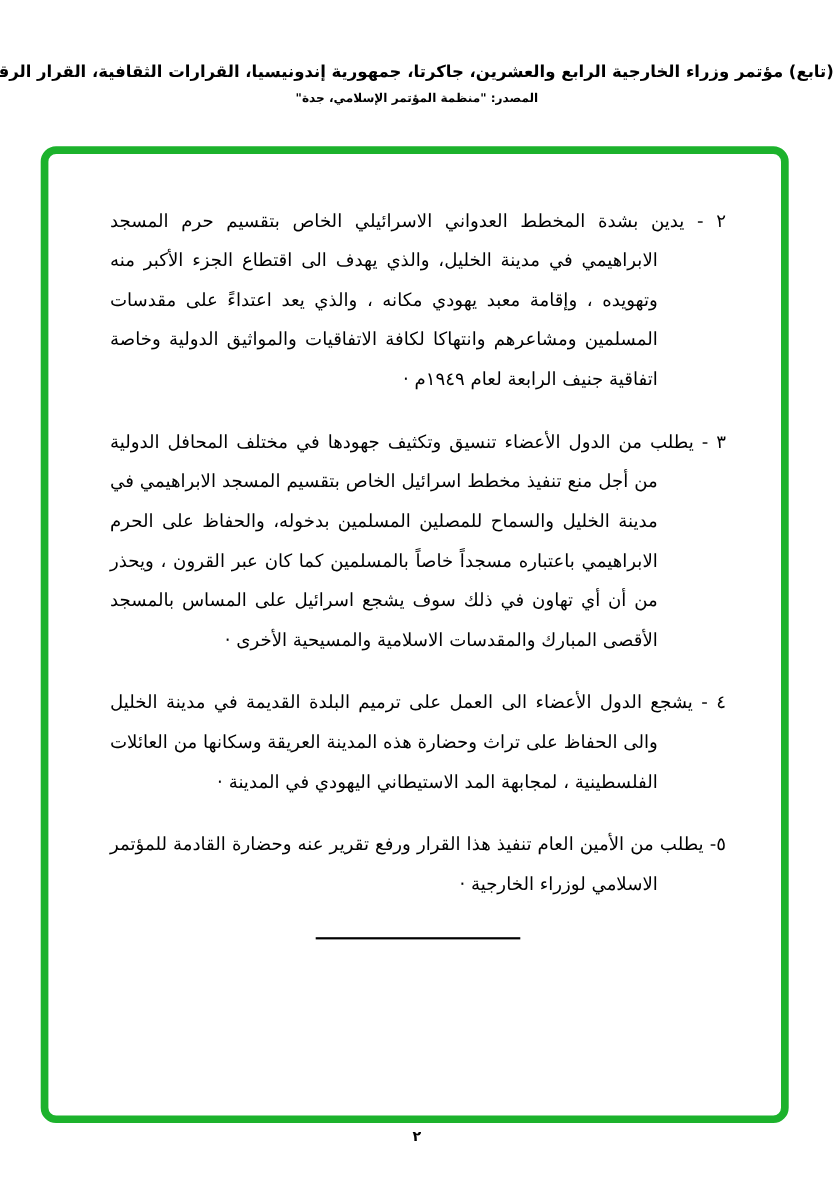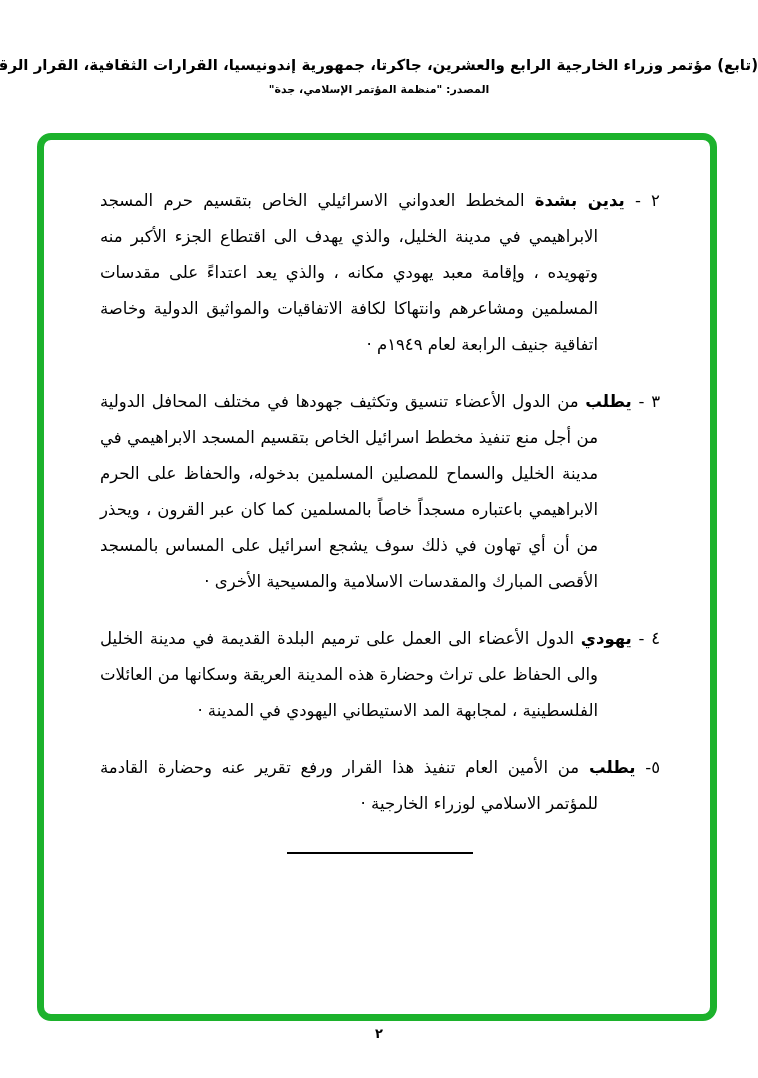--- a/index.html
+++ b/index.html
@@ -66,21 +66,21 @@
     text-justify: inter-word;
     padding-right: 62px;
     text-indent: -62px;
     margin: 0 0 21px 0;
   }
   .item .num {
     font-weight: normal;
     white-space: pre;
   }
   .item .lead {
-    font-weight: bold;
+    font-weight: normal;
   }
 
   .divider-rule {
     width: 186px;
     height: 0;
     border-top: 2px solid #000000;
     margin: 30px auto 0 auto;
   }
 
   
@@ -109,21 +109,21 @@
 
       <p class="item">
         <span class="num">٢ - </span><span class="lead">يدين بشدة</span><span> المخطط العدواني الاسرائيلي الخاص بتقسيم حرم المسجد الابراهيمي في مدينة الخليل، والذي يهدف الى اقتطاع الجزء الأكبر منه وتهويده ، وإقامة معبد يهودي مكانه ، والذي يعد اعتداءً على مقدسات المسلمين ومشاعرهم وانتهاكا لكافة الاتفاقيات والمواثيق الدولية وخاصة اتفاقية جنيف الرابعة لعام ١٩٤٩م ·</span>
       </p>
 
       <p class="item">
         <span class="num">٣ - </span><span class="lead">يطلب</span><span> من الدول الأعضاء تنسيق وتكثيف جهودها في مختلف المحافل الدولية من أجل منع تنفيذ مخطط اسرائيل الخاص بتقسيم المسجد الابراهيمي في مدينة الخليل والسماح للمصلين المسلمين بدخوله، والحفاظ على الحرم الابراهيمي باعتباره مسجداً خاصاً بالمسلمين كما كان عبر القرون ، ويحذر من أن أي تهاون في ذلك سوف يشجع اسرائيل على المساس بالمسجد الأقصى المبارك والمقدسات الاسلامية والمسيحية الأخرى ·</span>
       </p>
 
       <p class="item">
-        <span class="num">٤ - </span><span class="lead">يهودي</span><span> الدول الأعضاء الى العمل على ترميم البلدة القديمة في مدينة الخليل والى الحفاظ على تراث وحضارة هذه المدينة العريقة وسكانها من العائلات الفلسطينية ، لمجابهة المد الاستيطاني اليهودي في المدينة ·</span>
+        <span class="num">٤ - </span><span class="lead">يشجع</span><span> الدول الأعضاء الى العمل على ترميم البلدة القديمة في مدينة الخليل والى الحفاظ على تراث وحضارة هذه المدينة العريقة وسكانها من العائلات الفلسطينية ، لمجابهة المد الاستيطاني اليهودي في المدينة ·</span>
       </p>
 
       <p class="item">
         <span class="num">٥- </span><span class="lead">يطلب</span><span> من الأمين العام تنفيذ هذا القرار ورفع تقرير عنه وحضارة القادمة للمؤتمر الاسلامي لوزراء الخارجية ·</span>
       </p>
 
       <div class="divider-rule"></div>
 
     </div>
   </div>

